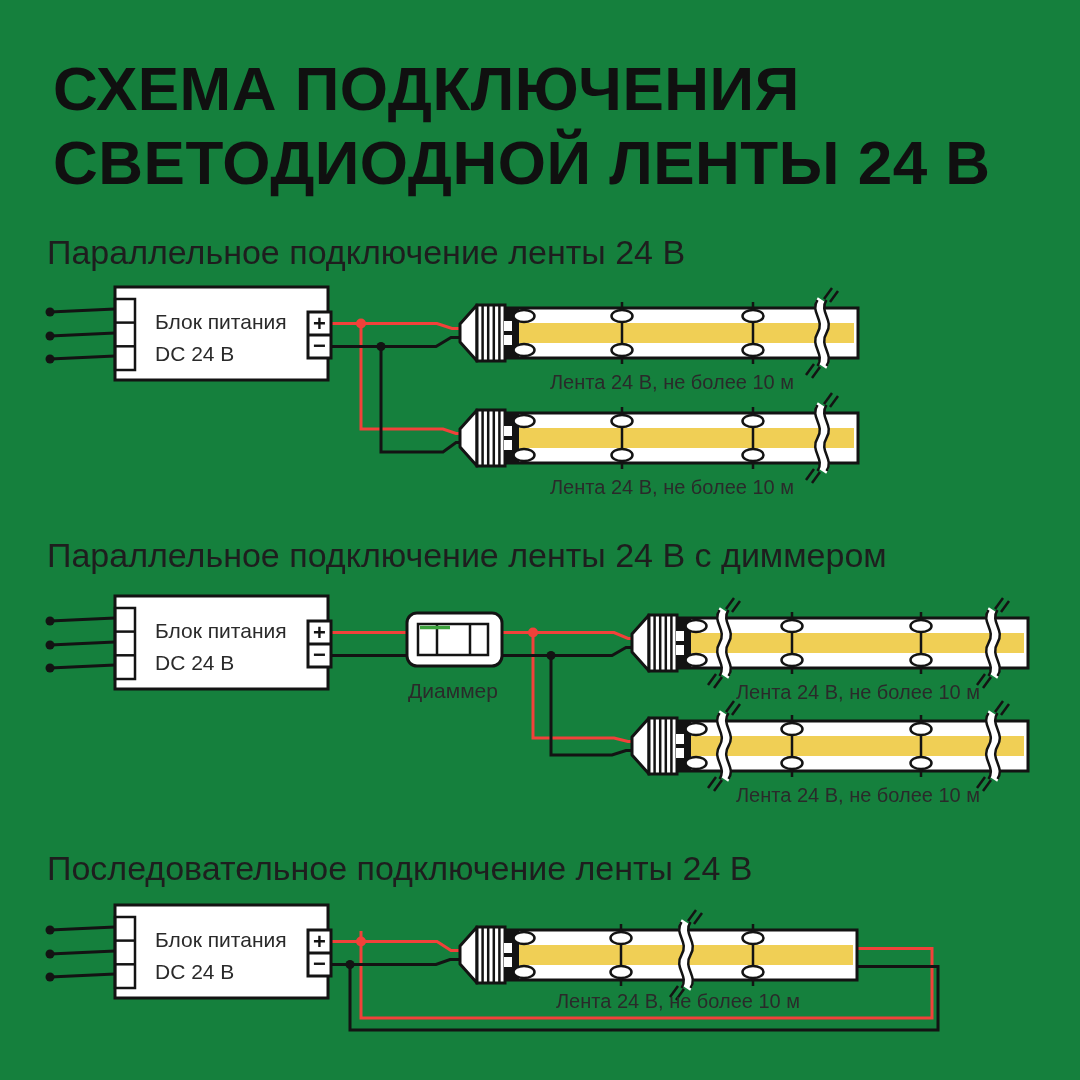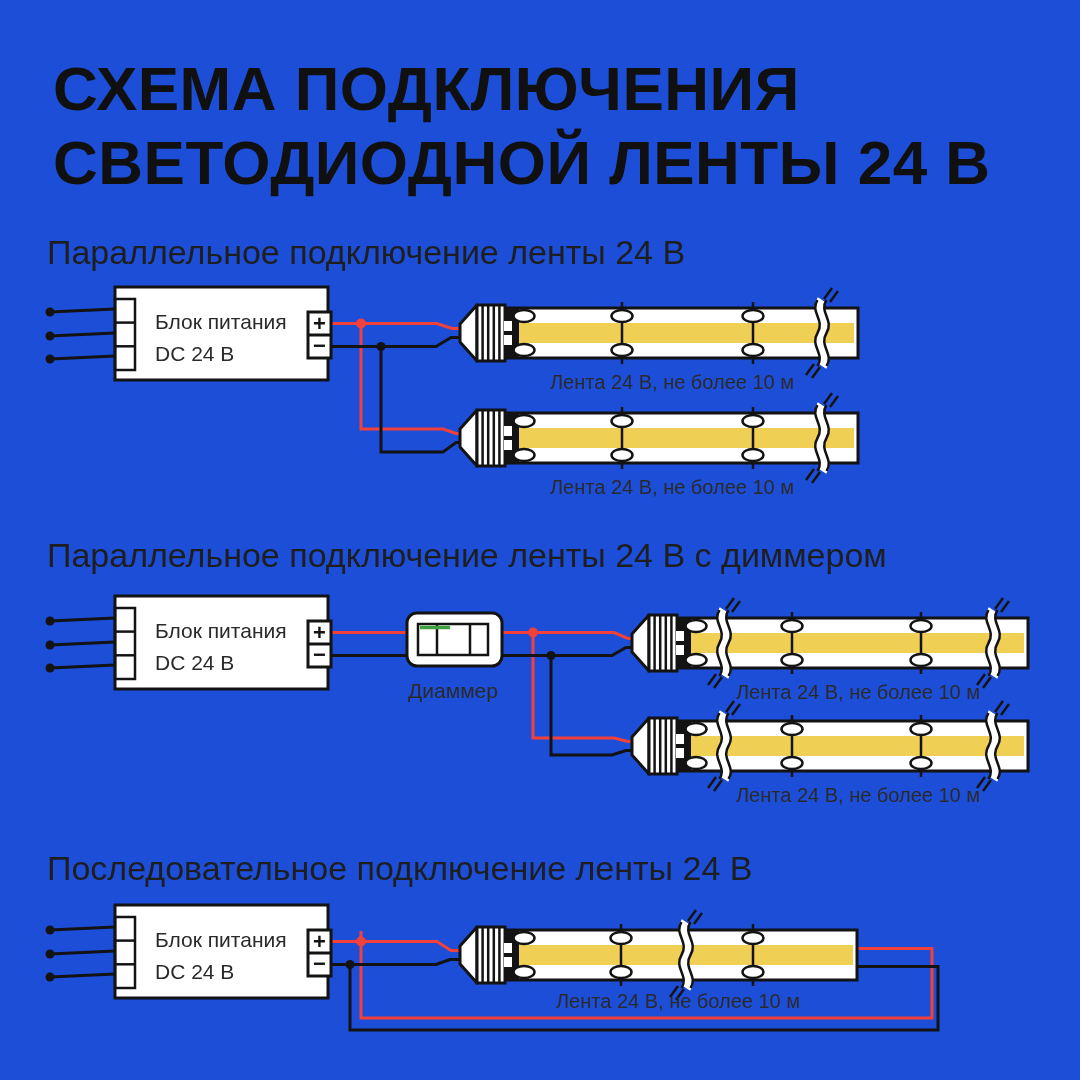--- a/index.html
+++ b/index.html
@@ -1,16 +1,16 @@
 <!DOCTYPE html>
 <html style="--wire-red: #f2413a; --wire-black: #131313; --strip-yellow: #f0cf55; --dimmer-green: #3da23d; --text: #1e1e1e;"><head>
 <meta charset="utf-8">
 <style>
   html,body{margin:0;padding:0;background:#ffffff;}
-  .canvas{width:1080px;height:1080px;background:#1d4ed8;position:relative;overflow:hidden;
+  .canvas{width:1080px;height:1080px;background:#15803d;position:relative;overflow:hidden;
           font-family:"Liberation Sans",sans-serif;}
   svg{display:block;}
   
   .t-title{font-size:62px;font-weight:bold;fill:#101010;letter-spacing:.5px;}
   .t-heading{font-size:34px;fill:#1e1e1e;}
   .t-label{font-size:20px;fill:#2a2a2a;text-anchor:middle;}
   .t-psu{font-size:21px;fill:#2a2a2a;}
   .t-term{font-size:22px;font-weight:bold;fill:#131313;text-anchor:middle;}
   .t-dimmer{font-size:21px;fill:#2a2a2a;text-anchor:middle;}
   

